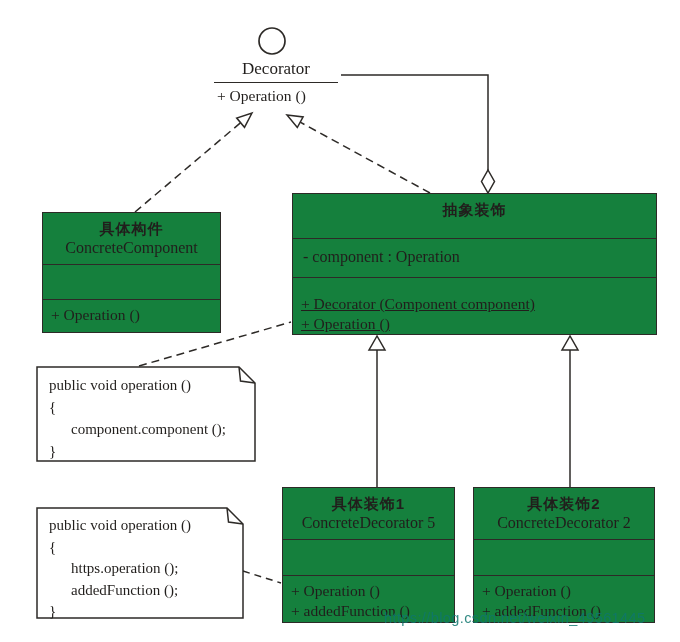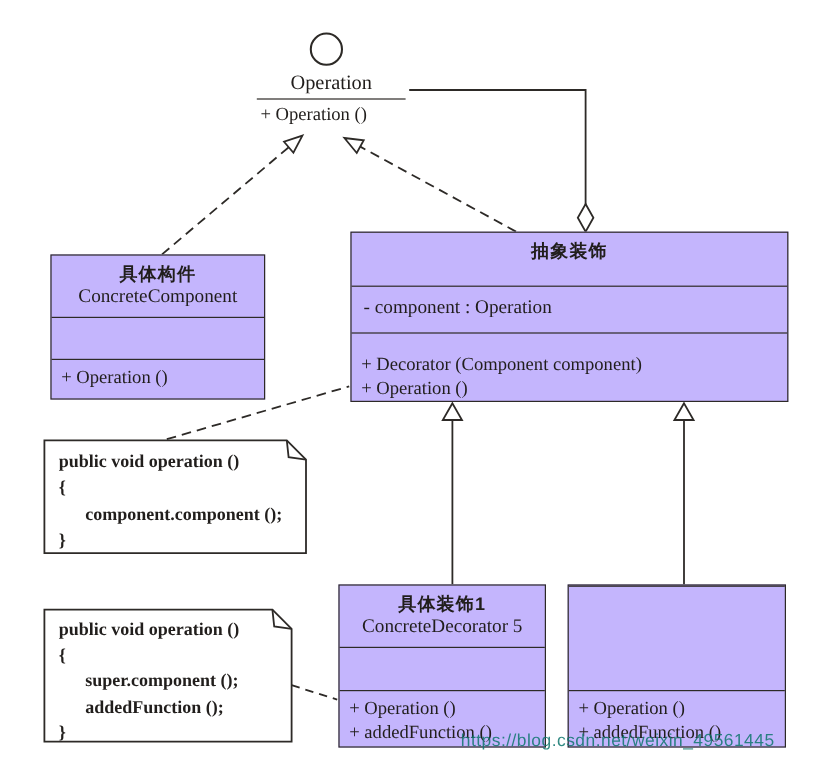--- a/index.html
+++ b/index.html
@@ -21,35 +21,35 @@
   .iface .iname{
     text-align:center;font-size:17px;line-height:20px;
     padding-bottom:3px;border-bottom:1.8px solid #2d2a27;
   }
   .iface .iop{
     font-size:15.5px;line-height:19px;padding:3px 0 0 3px;white-space:nowrap;
   }
   
   .uml-class{
     position:absolute;z-index:2;box-sizing:border-box;
-    background:#c4b5fd;border:1.6px solid #2d2a27;
+    background:#15803d;border:1.6px solid #2d2a27;
     display:flex;flex-direction:column;
   }
   .sec-title{text-align:center;box-sizing:border-box;}
   .cn{font-weight:600;font-size:15px;line-height:18px;padding-top:7px;letter-spacing:1px;
       font-family:"Liberation Sans","DejaVu Sans",sans-serif;}
   .en{font-size:16px;line-height:19px;}
   .sec-attrs{flex:1 1 auto;border-top:1.6px solid #2d2a27;box-sizing:border-box;
              font-size:16px;line-height:19px;padding:8px 0 0 10px;white-space:nowrap;}
   .sec-ops{border-top:1.6px solid #2d2a27;box-sizing:border-box;
            font-size:15.5px;line-height:20px;padding:5px 0 0 8px;white-space:nowrap;}
   
   .note-text{
     position:absolute;z-index:2;box-sizing:border-box;
-    font-size:15px;line-height:22px;padding:7px 10px 0 12px;white-space:nowrap;font-weight:bold;
+    font-size:15px;line-height:22px;padding:7px 10px 0 12px;white-space:nowrap;
   }
   .note-text .indent{padding-left:22px;}
   
   .watermark{
     position:absolute;left:384px;top:608px;z-index:3;
     font-family:Liberation Sans, sans-serif;
     font-size:14.5px;line-height:20px;color:#0f766e;opacity:.85;
     letter-spacing:.4px;white-space:nowrap;
   }
 </style>
@@ -83,21 +83,21 @@
 
       <polygon points="37,367 239,367 255,383 255,461 37,461" fill="#ffffff"></polygon>
       <path d="M239,367 L240.5,381 L255,383"></path>
 
       <polygon points="37,508 227,508 243,524 243,618 37,618" fill="#ffffff"></polygon>
       <path d="M227,508 L228.5,522 L243,524"></path>
     </g>
   </svg>
 
   <div class="iface">
-    <div class="iname">Operation</div>
+    <div class="iname">Decorator</div>
     <div class="iop">+ Operation ()</div>
   </div>
 
   <div class="uml-class" style="left:42px;top:212px;width:179px;height:121px;">
     <div class="sec-title" style="height:51px;">
       <div class="cn">具体构件</div>
       <div class="en">ConcreteComponent</div>
     </div>
     <div class="sec-attrs"></div>
     <div class="sec-ops" style="height:33px;">
@@ -105,56 +105,60 @@
     </div>
   </div>
 
   <div class="uml-class" style="left:292px;top:193px;width:365px;height:142px;">
     <div class="sec-title" style="height:53px;">
       <div class="cn">抽象装饰</div>
     </div>
     <div class="sec-attrs" style="flex:0 0 auto;height:39px;">
       <div>- component : Operation</div>
     </div>
-    <div class="sec-ops" style="flex:1 1 auto;padding-top:16px;">
+    <div class="sec-ops" style="flex:1 1 auto;padding-top:16px;text-decoration:underline;">
       <div>+ Decorator (Component component)</div>
       <div>+ Operation ()</div>
     </div>
   </div>
 
   <div class="uml-class" style="left:282px;top:487px;width:173px;height:136px;">
     <div class="sec-title" style="height:51px;">
       <div class="cn">具体装饰1</div>
       <div class="en">ConcreteDecorator 5</div>
     </div>
     <div class="sec-attrs"></div>
     <div class="sec-ops" style="height:47px;">
       <div>+ Operation ()</div>
       <div>+ addedFunction ()</div>
     </div>
   </div>
 
   <div class="uml-class" style="left:473px;top:487px;width:182px;height:136px;">
+    <div class="sec-title" style="height:51px;">
+      <div class="cn">具体装饰2</div>
+      <div class="en">ConcreteDecorator 2</div>
+    </div>
     <div class="sec-attrs"></div>
     <div class="sec-ops" style="height:47px;">
       <div>+ Operation ()</div>
       <div>+ addedFunction ()</div>
     </div>
   </div>
 
   <div class="note-text" style="left:37px;top:367px;width:218px;height:94px;line-height:22px;">
     <div>public void operation ()</div>
     <div>{</div>
     <div class="indent">component.component ();</div>
     <div>}</div>
   </div>
 
   <div class="note-text" style="left:37px;top:508px;width:206px;height:110px;line-height:21.5px;">
     <div>public void operation ()</div>
     <div>{</div>
-    <div class="indent">super.component ();</div>
+    <div class="indent">https.operation ();</div>
     <div class="indent">addedFunction ();</div>
     <div>}</div>
   </div>
 
   <div class="watermark">https://blog.csdn.net/weixin_49561445</div>
 
 </div>
 
 </body></html>

